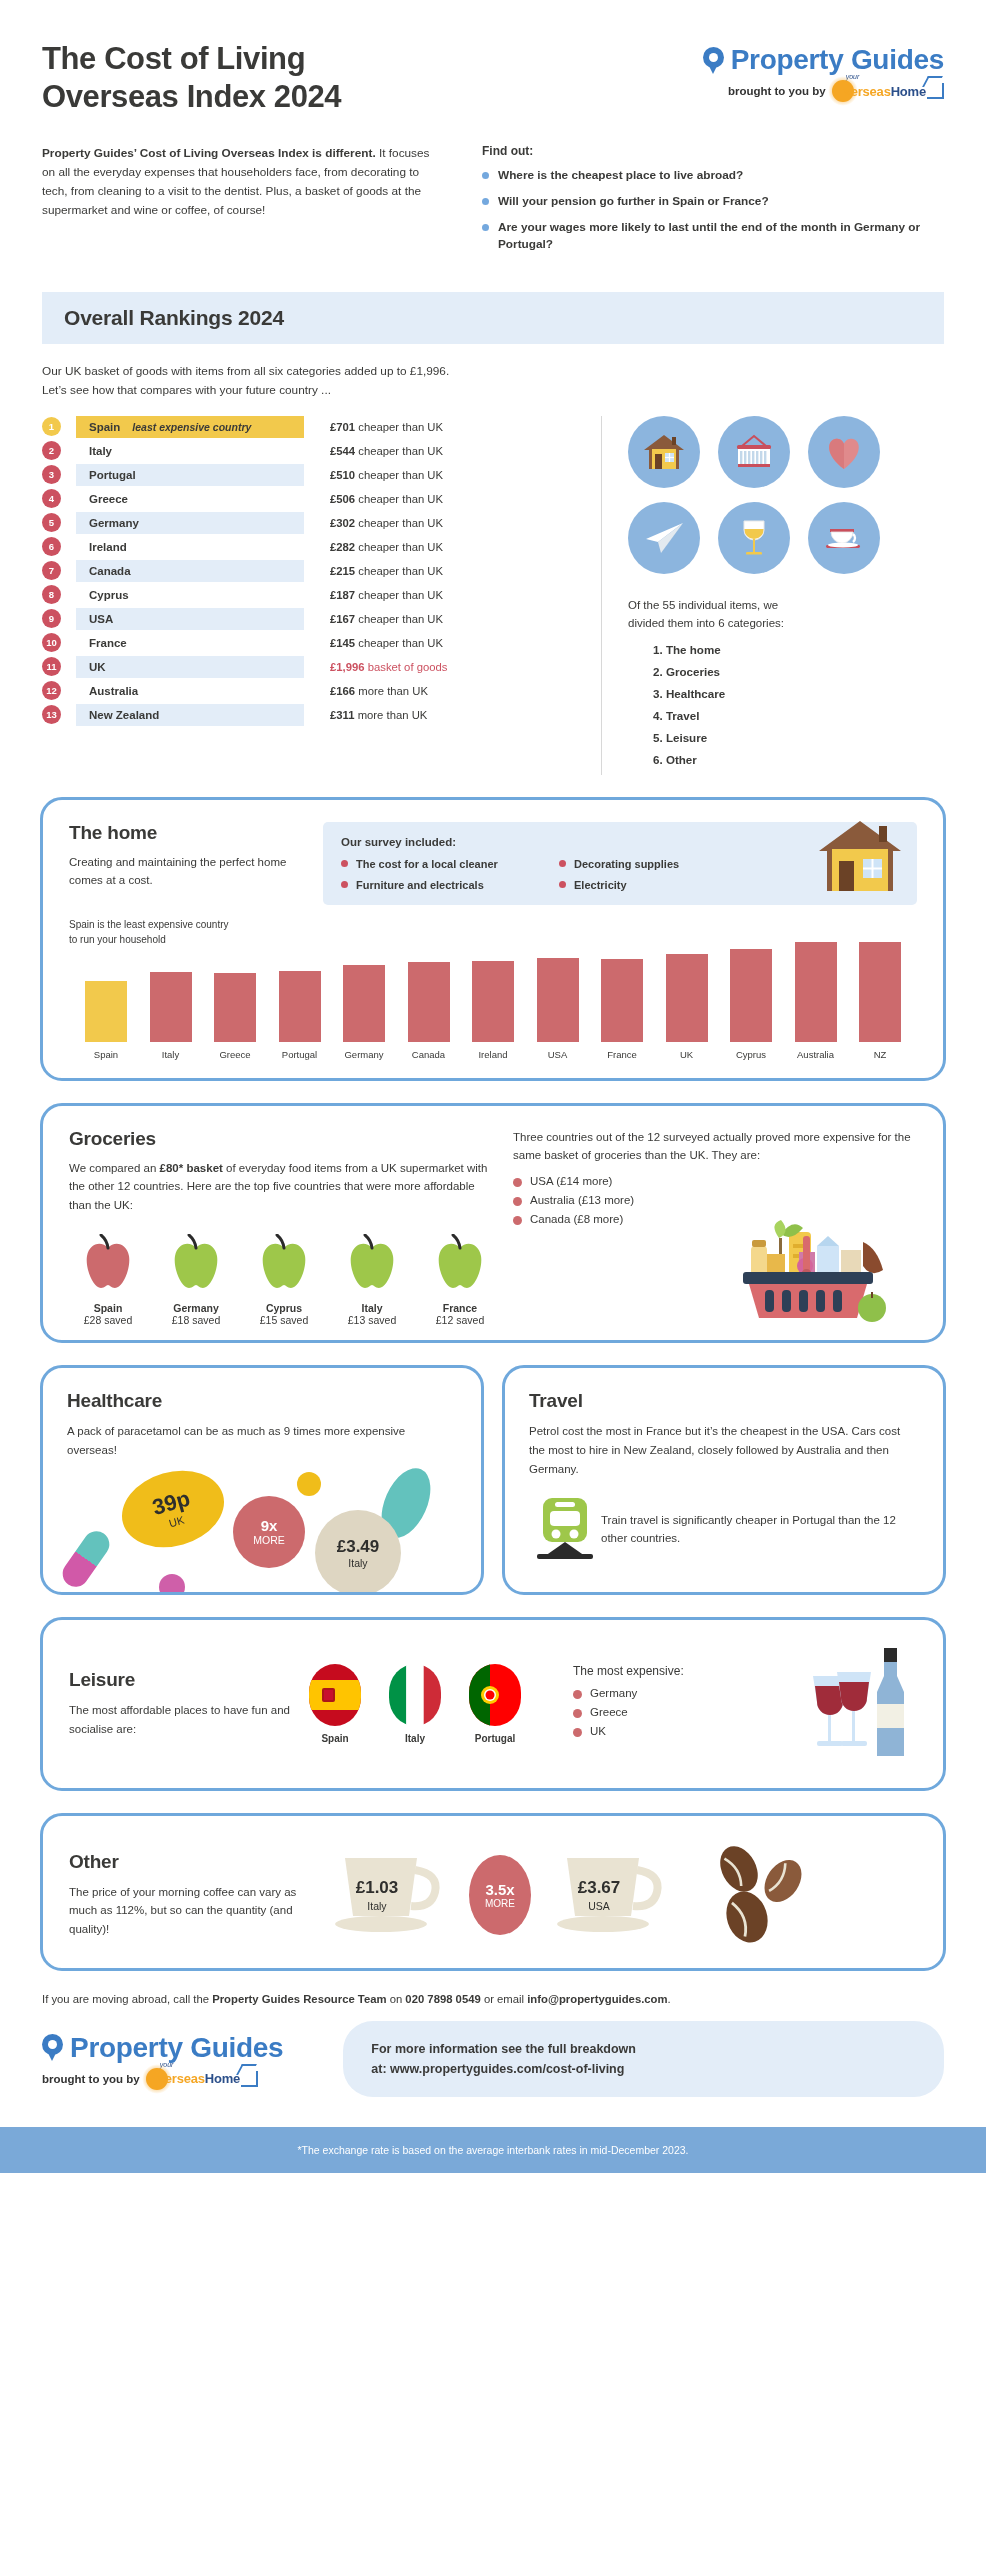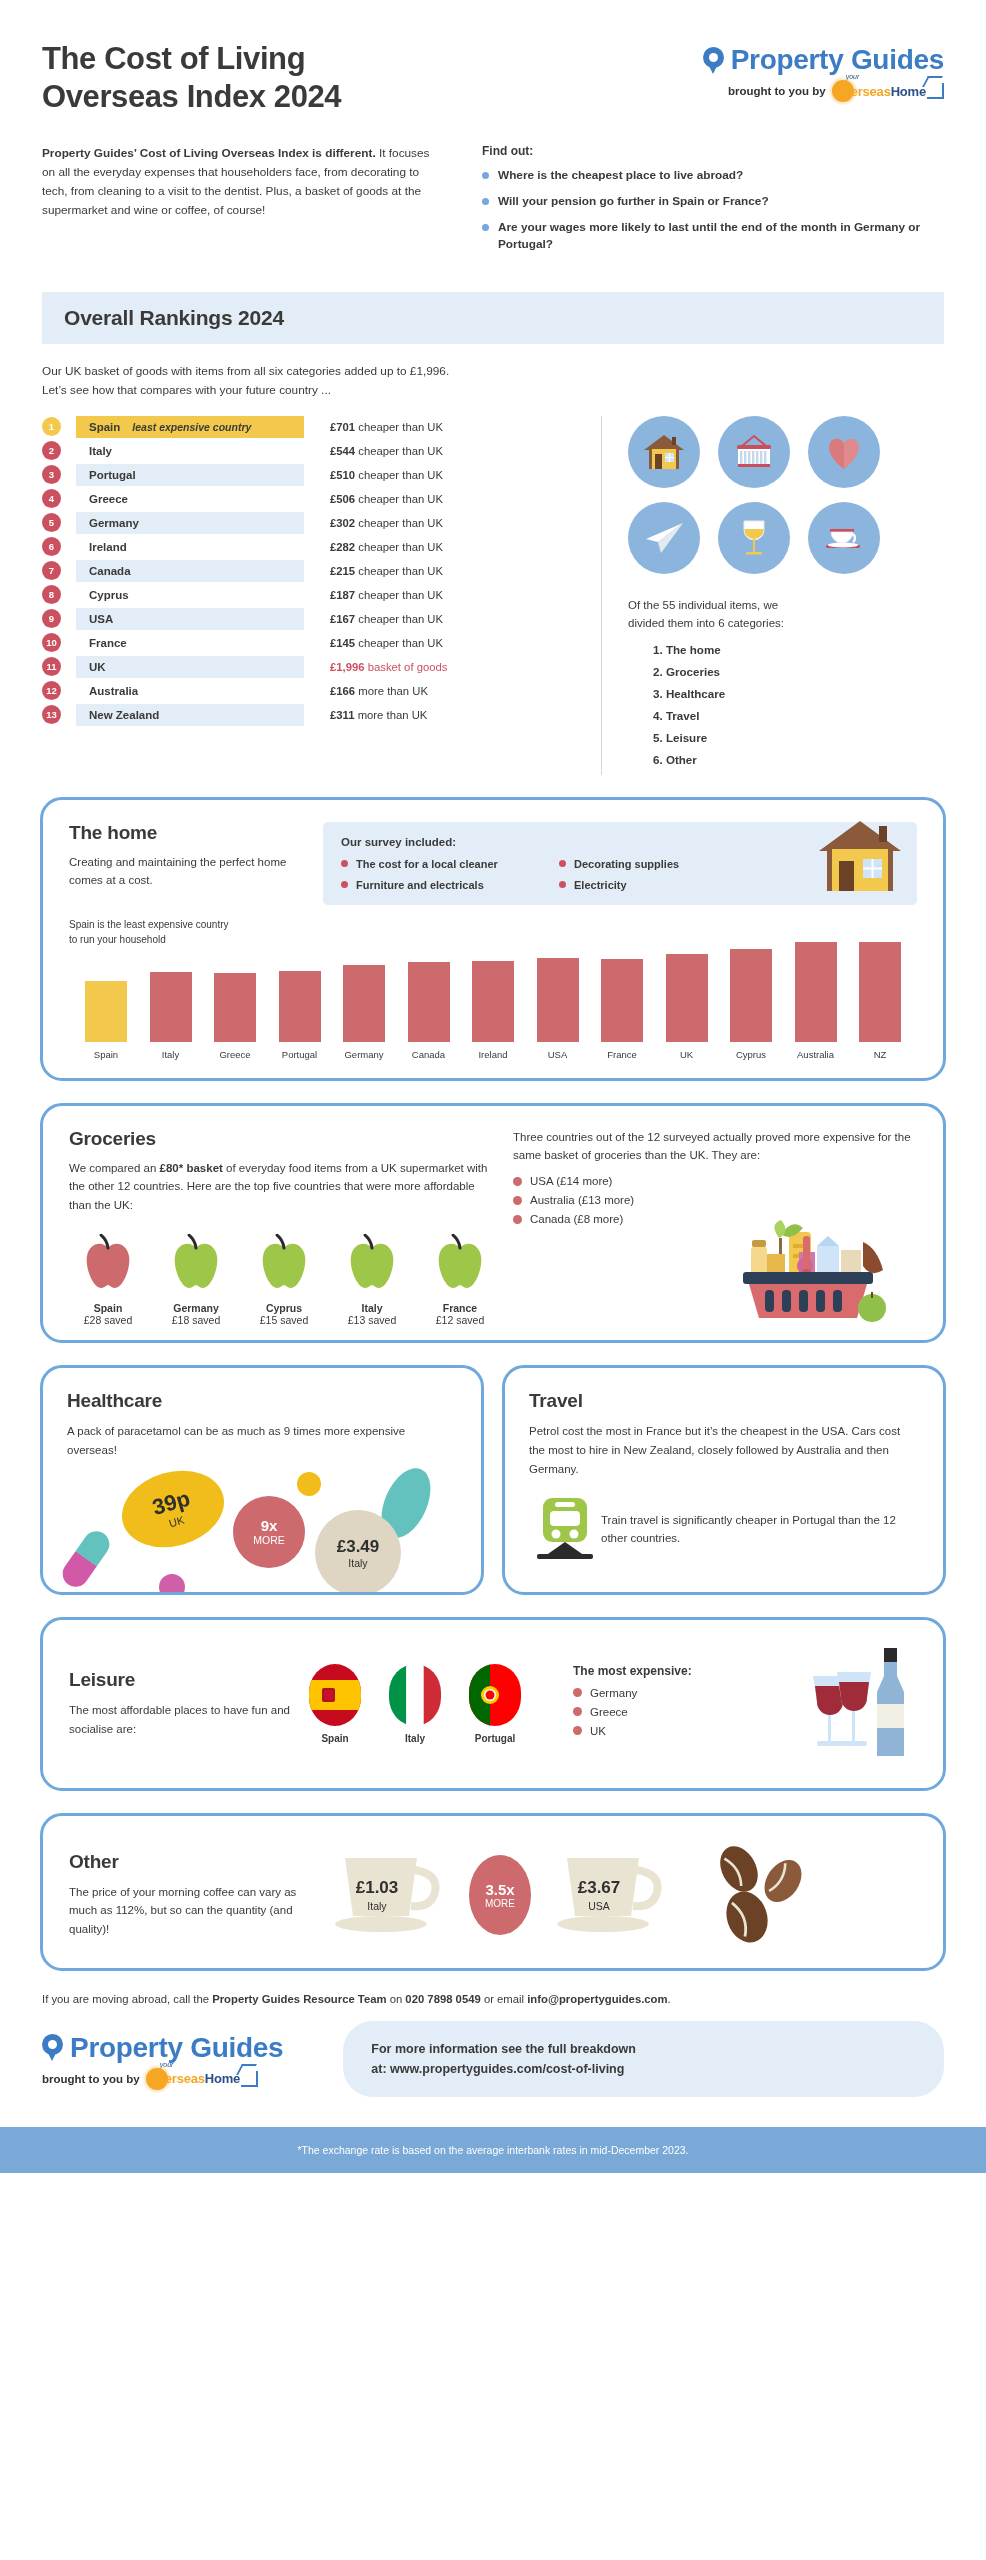--- a/index.html
+++ b/index.html
@@ -97,21 +97,21 @@
   .groc-left { width: 430px; }
   .groc-left p { margin-top: 9px; }
   .groc-left p b { font-weight: bold; }
   .apples { display: flex; gap: 10px; margin-top: 20px; }
   .apple-col { width: 82px; text-align: center; }
   .apple-name { font-size: 10.5px; font-weight: bold; margin-top: 6px; }
   .apple-save { font-size: 10.5px; }
   .groc-right { flex: 1; position: relative; }
   .groc-right p { line-height: 1.6; }
   .gr-list { margin-top: 11px; }
-  .gr-item { display: flex; gap: 8px; align-items: center; font-size: 11.5px; margin-bottom: 7px; }
+  .gr-item { display: flex; gap: 8px; align-items: flex-end; font-size: 11.5px; margin-bottom: 7px; }
   .gr-dot { width: 9px; height: 9px; border-radius: 50%; background: #cc6a6d; flex: 0 0 auto; }
   .basket-ill { position: absolute; right: 0; bottom: -2px; }
 
   
   .duo { display: flex; gap: 18px; margin: 22px 40px 0 40px; }
   .duo .card { margin: 0; flex: 1; padding: 22px 24px 14px 24px; position: relative; overflow: hidden; min-height: 190px; }
   .duo p { margin-top: 10px; }
   .pills-area { position: relative; height: 112px; margin-top: 6px; }
   .pill-oval { position: absolute; display: flex; flex-direction: column; align-items: center; justify-content: center; }
   .po-yellow { width: 104px; height: 74px; border-radius: 50%; background: #f0bd1a; transform: rotate(-16deg); left: 54px; top: 6px; }
@@ -133,21 +133,21 @@
 
   
   .leisure-card { margin-top: 22px; padding: 22px 26px; display: flex; align-items: center; gap: 18px; }
   .leis-left { width: 222px; }
   .leis-left p { margin-top: 10px; }
   .flags { display: flex; gap: 28px; }
   .flag-col { text-align: center; }
   .flag { width: 52px; height: 62px; border-radius: 50%/46%; overflow: hidden; display: flex; position: relative; }
   .flag-name { font-size: 10px; font-weight: bold; margin-top: 7px; }
   .leis-right { margin-left: 34px; }
-  .leis-right .t { font-size: 12px; font-weight: bold; margin-bottom: 9px; }
+  .leis-right .t { font-size: 12px; font-weight: normal; margin-bottom: 9px; }
   .leis-right .gr-item { font-size: 11.5px; }
   .wine-ill { margin-left: auto; }
 
   
   .other-card { margin-top: 22px; padding: 22px 26px 16px 26px; display: flex; align-items: center; gap: 14px; }
   .other-left { width: 240px; }
   .other-left p { margin-top: 10px; }
   .cup-wrap { position: relative; text-align: center; width: 132px; }
   .cup-val { position: absolute; left: 0; right: 24px; top: 40px; font-size: 17px; font-weight: bold; color: #2f2f2d; }
   .cup-cty { position: absolute; left: 0; right: 24px; top: 62px; font-size: 10.5px; color: #2f2f2d; }

